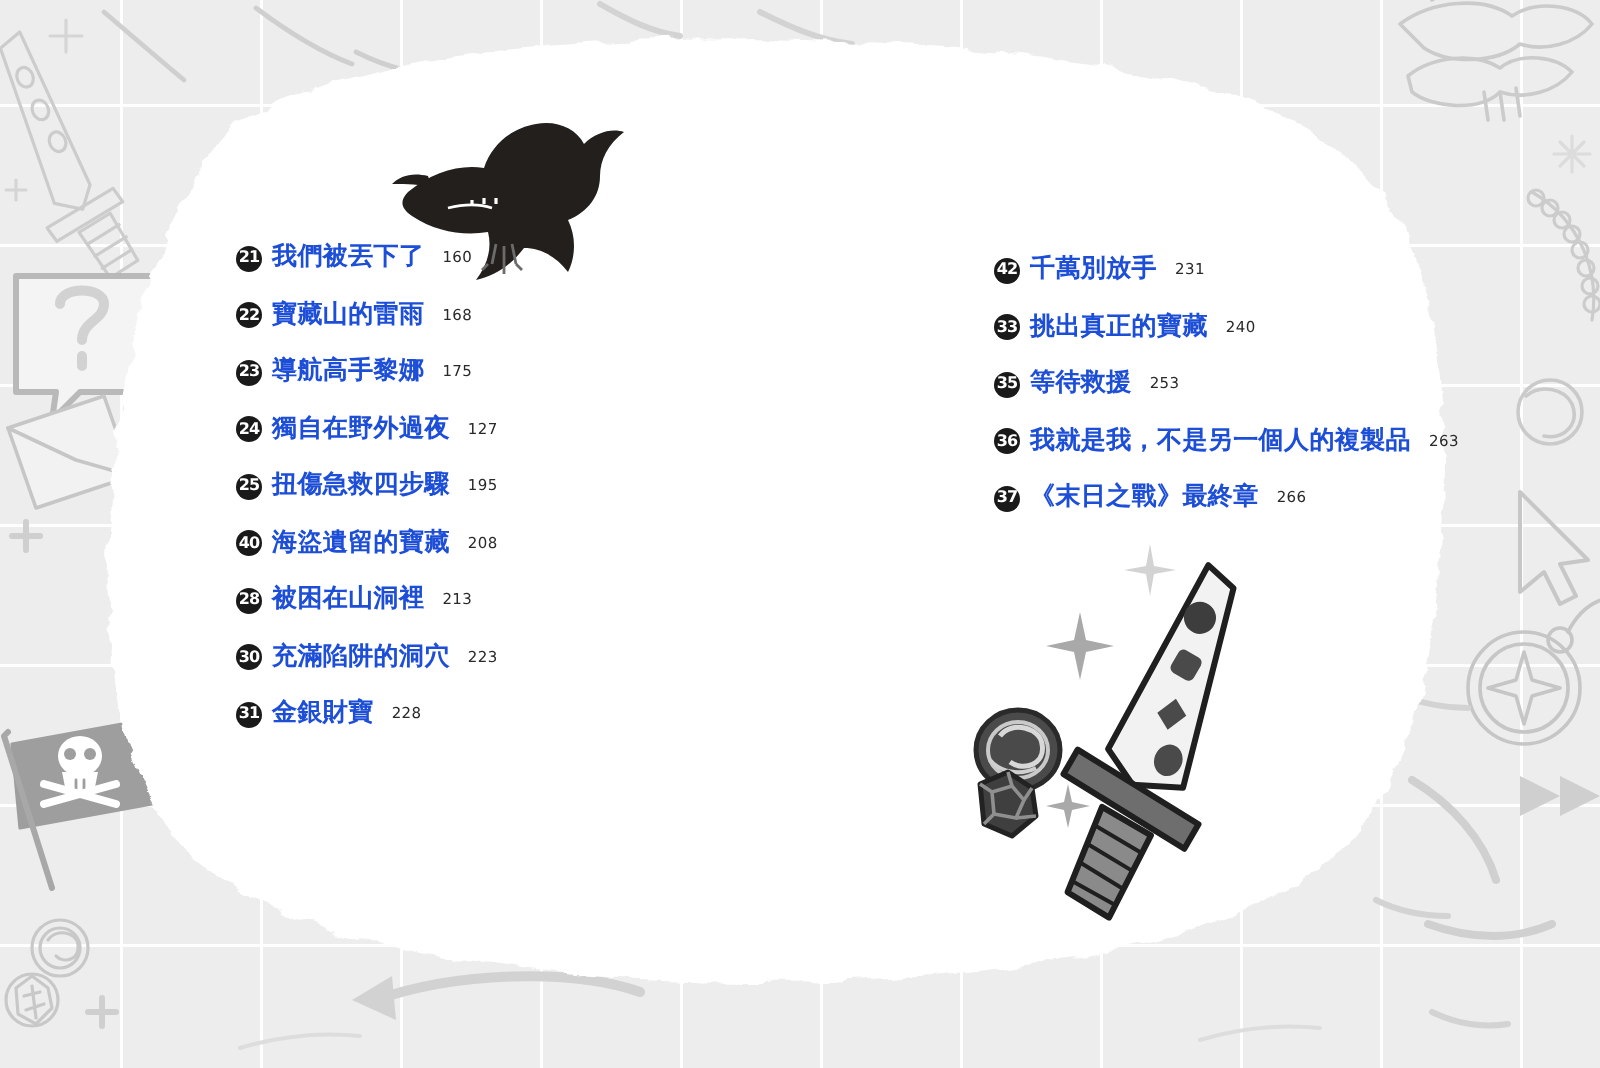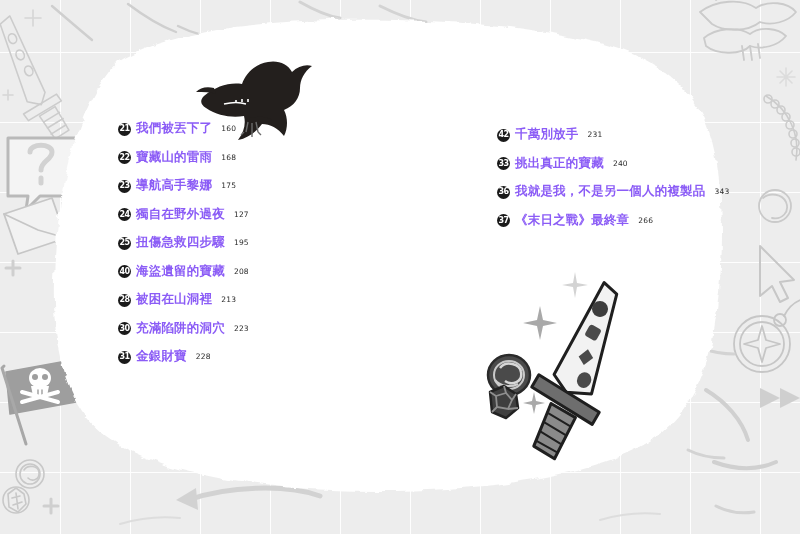--- a/index.html
+++ b/index.html
@@ -82,21 +82,21 @@
     font-weight: 700;
     letter-spacing: -0.5px;
     position: relative;
     top: -1px;
     margin-right: 5px;
   }
 
   .title {
     flex: none;
     font-size: 12.5px;
-    color: #8b5cf6;
+    color: #1d4ed8;
     font-weight: 700;
     letter-spacing: 0.2px;
     font-family: "DejaVu Sans", "Liberation Sans", sans-serif;
   }
 
   .page {
     flex: none;
     margin-left: 9px;
     font-size: 7.5px;
     color: #2a2a2a;
@@ -381,23 +381,28 @@
         <span class="num">42</span>
         <span class="title">千萬別放手</span>
         <span class="page">231</span>
       </div>
       <div class="entry">
         <span class="num">33</span>
         <span class="title">挑出真正的寶藏</span>
         <span class="page">240</span>
       </div>
       <div class="entry">
+        <span class="num">35</span>
+        <span class="title">等待救援</span>
+        <span class="page">253</span>
+      </div>
+      <div class="entry">
         <span class="num">36</span>
         <span class="title">我就是我，不是另一個人的複製品</span>
-        <span class="page">343</span>
+        <span class="page">263</span>
       </div>
       <div class="entry">
         <span class="num">37</span>
         <span class="title">《末日之戰》最終章</span>
         <span class="page">266</span>
       </div>
     </div>
 
   </div>
 </div>

